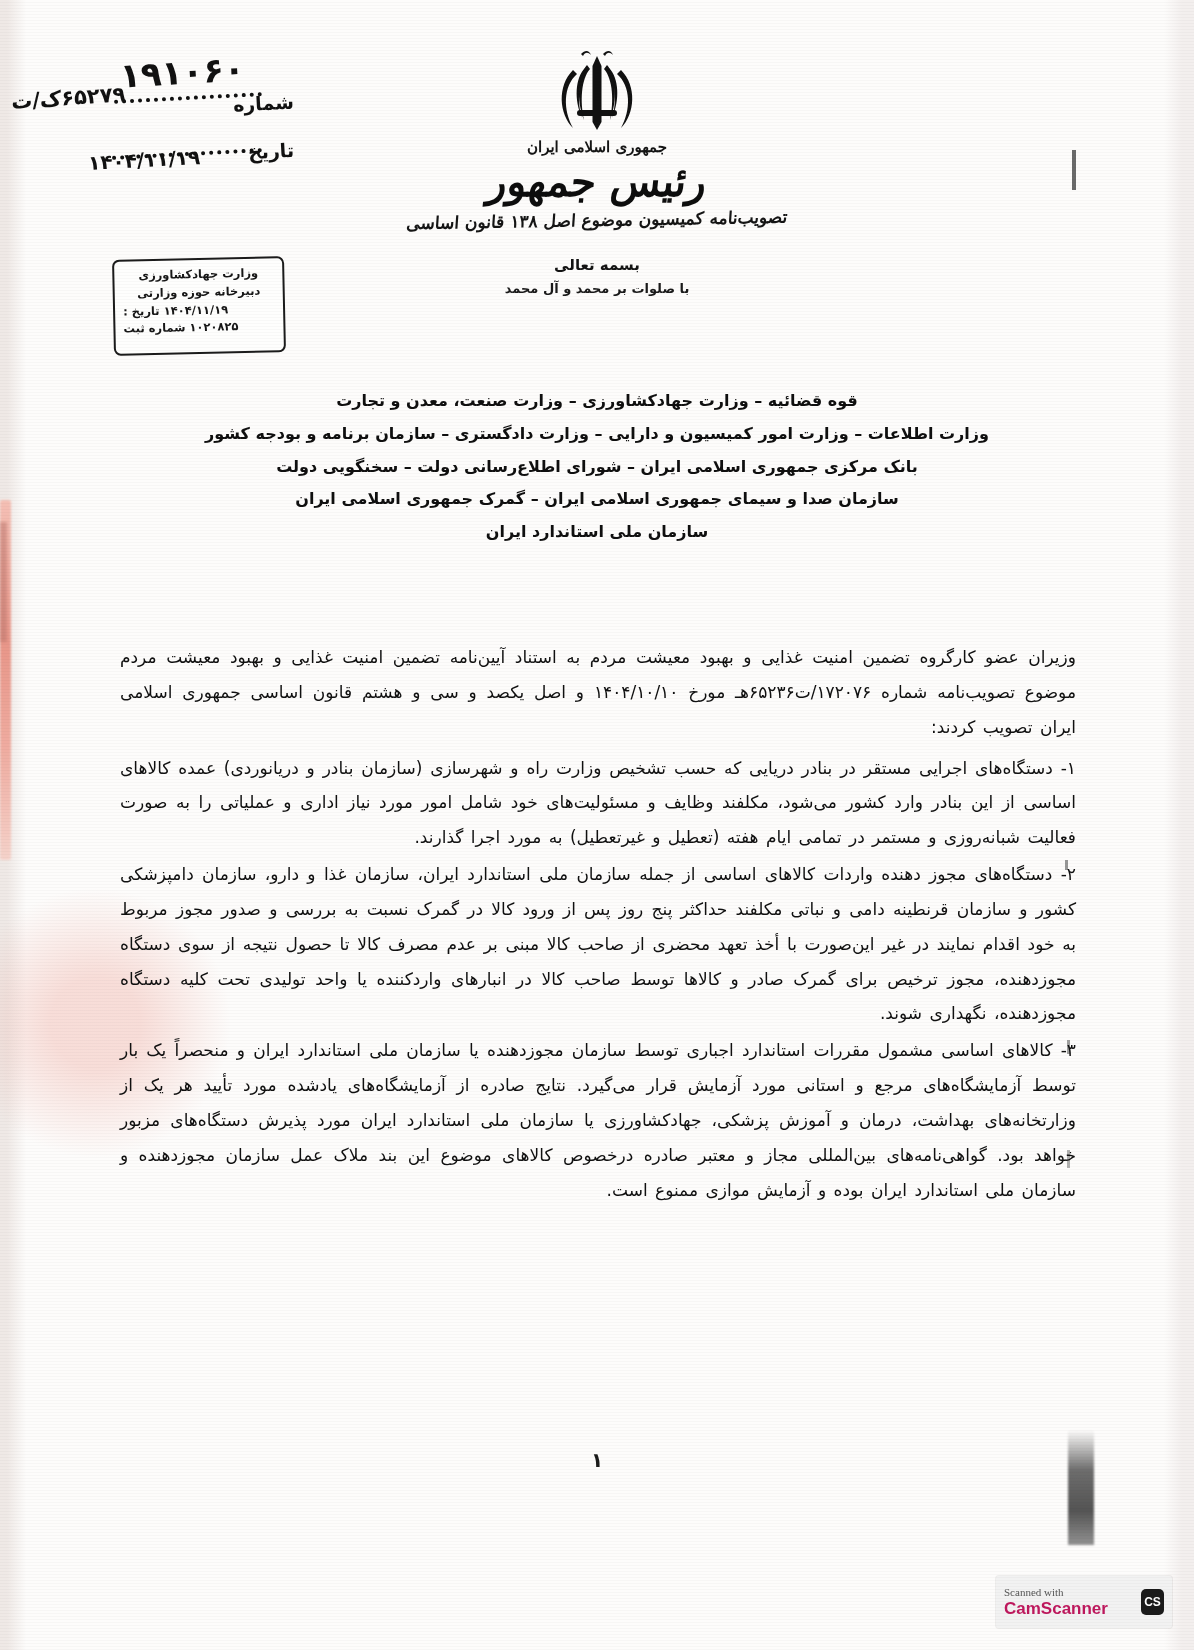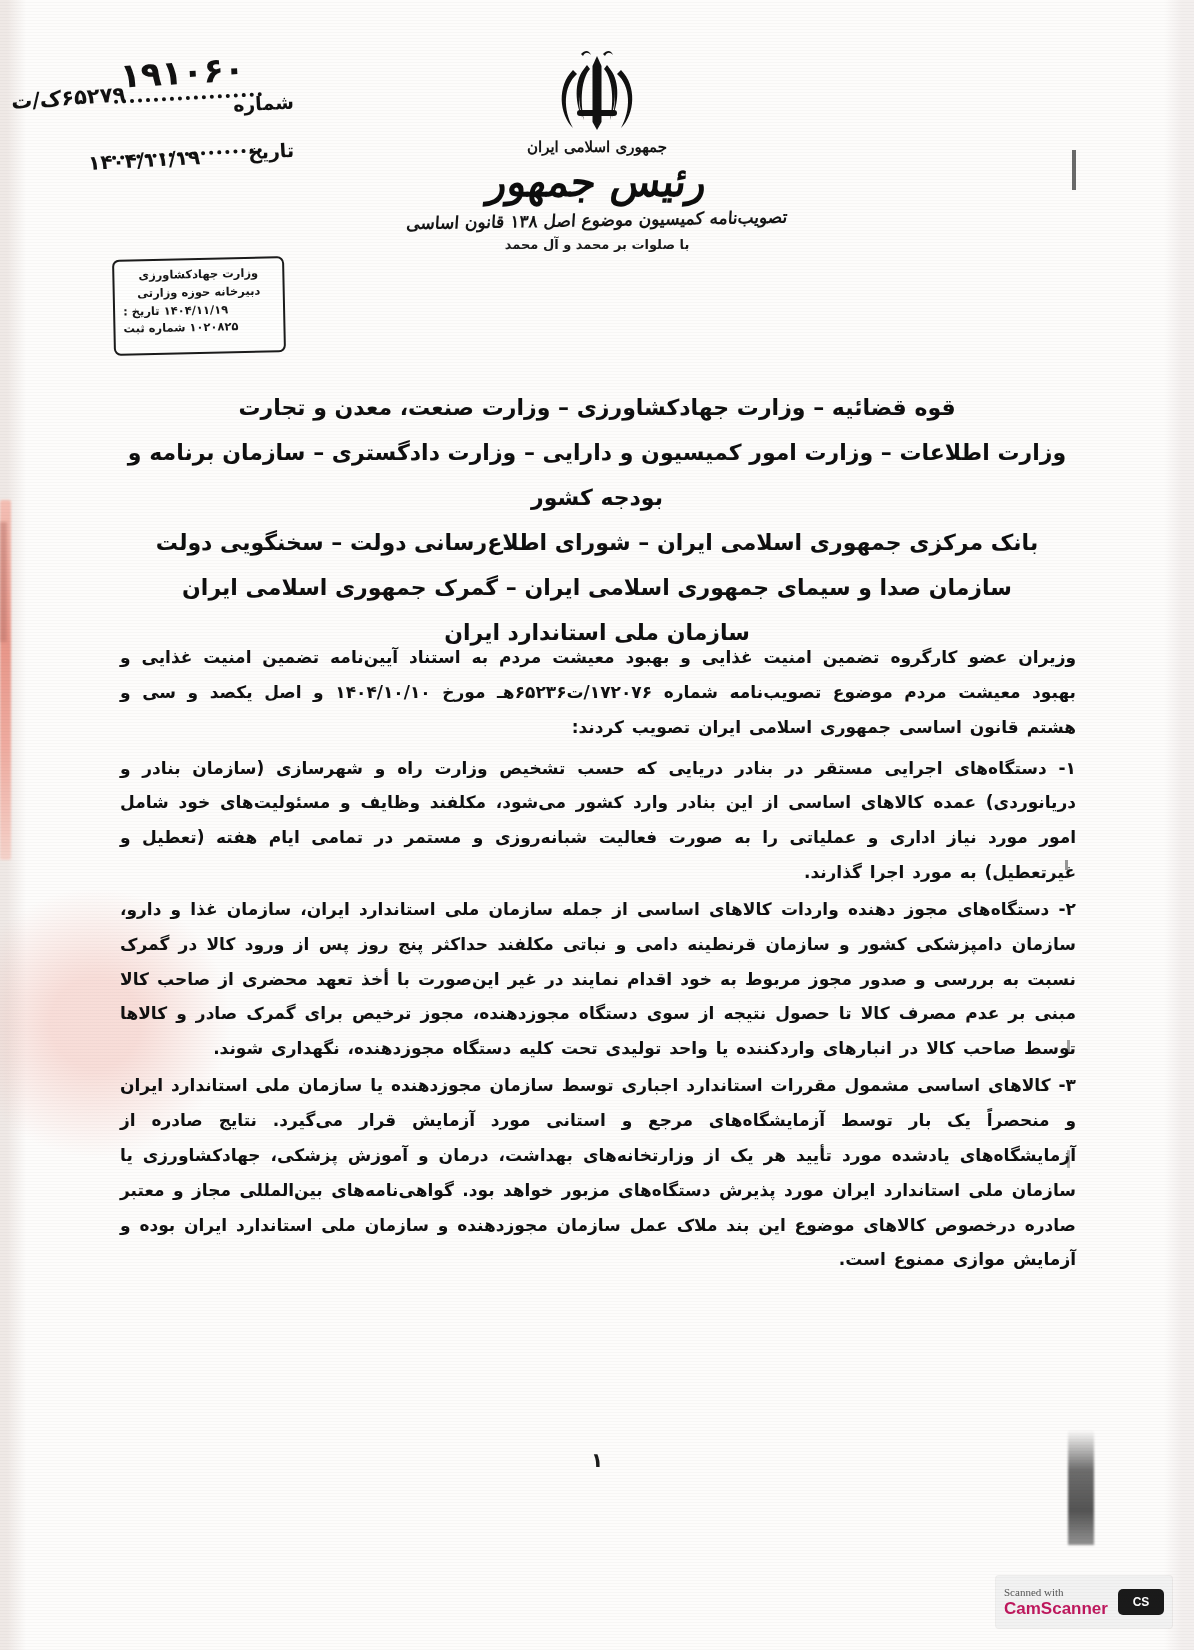--- a/index.html
+++ b/index.html
@@ -65,45 +65,45 @@
     font-family:"DejaVu Serif","Liberation Serif",serif;transform:skewX(-5deg) rotate(-1deg);}
   .hdr-basmala{text-align:center;font-size:15px;font-weight:700;color:#131313;margin-top:26px;}
   .hdr-salawat{text-align:center;font-size:13px;font-weight:600;color:#1a1a1a;margin-top:7px;}
 
   
   .recipients{
     position:absolute;left:96px;right:96px;top:385px;
     text-align:center;
   }
   .recipients .r-line{
-    font-size:22px;font-weight:700;color:#0f0f0f;line-height:2.05;
+    font-size:16px;font-weight:700;color:#0f0f0f;line-height:2.05;
     letter-spacing:-.2px;
   }
 
   
   .body-text{
     position:absolute;left:120px;right:118px;top:640px;
     text-align:justify;text-align-last:right;
-    font-size:17px;line-height:2.05;color:#101010;font-weight:700;
+    font-size:17px;line-height:2.05;color:#101010;font-weight:400;
     letter-spacing:-.1px;
     word-spacing:2px;
   }
   .body-text p{margin:0 0 2px 0;text-align:justify;}
   .body-text p.intro{margin-bottom:6px;}
   .pagenum{position:absolute;left:0;right:0;top:1448px;text-align:center;font-size:20px;font-weight:600;color:#1b1b1b;}
 
   
   .cam{
     position:absolute;right:22px;bottom:22px;width:176px;height:52px;
     background:#f2f2f2;border-radius:3px;display:flex;align-items:center;
     box-shadow:0 0 0 1px rgba(0,0,0,.06);
     padding:0 8px;box-sizing:border-box;gap:7px;
   }
   .cam-logo{
-    width:46px;height:26px;border-radius:5px;background:#1a1a1a;color:#fff;
+    width:23px;height:26px;border-radius:5px;background:#1a1a1a;color:#fff;
     display:flex;align-items:center;justify-content:center;
     font-size:12px;font-weight:700;font-family:"Liberation Sans",sans-serif;
     flex:0 0 auto;
   }
   .cam-txt{display:flex;flex-direction:column;justify-content:center;direction:ltr;flex:1;}
   .cam-scanned{font-size:11px;color:#555;font-family:Liberation Serif, serif;line-height:1.2;margin-bottom:1px;}
   .cam-name{font-size:17px;color:#be185d;font-family:"Liberation Sans",sans-serif;font-weight:600;line-height:1.1;}
   .noise{position:absolute;inset:0;pointer-events:none;opacity:.05;
     background-image:repeating-linear-gradient(0deg,rgba(0,0,0,.5) 0 1px,rgba(0,0,0,0) 1px 3px);}
 </style>
@@ -163,20 +163,21 @@
           <path d="M70 22 C86 38 84 66 70 80 C80 62 80 38 66 26 Z"></path>
 
           <path d="M30 6 C34 2 38 2 40 7 C37 4 34 4 32 8 Z"></path>
           <path d="M52 6 C56 2 60 2 62 7 C59 4 56 4 54 8 Z"></path>
         </g>
       </svg>
     </span>
     <div class="hdr-country">جمهوری اسلامی ایران</div>
     <div class="hdr-president">رئیس جمهور</div>
     <div class="hdr-commission">تصویب‌نامه کمیسیون موضوع اصل ۱۳۸ قانون اساسی</div>
+    <div class="hdr-basmala">بسمه تعالی</div>
     <div class="hdr-salawat">با صلوات بر محمد و آل محمد</div>
   </div>
 
   <div class="recipients">
     <div class="r-line">قوه قضائیه – وزارت جهادکشاورزی – وزارت صنعت، معدن و تجارت</div>
     <div class="r-line">وزارت اطلاعات – وزارت امور کمیسیون و دارایی – وزارت دادگستری – سازمان برنامه و بودجه کشور</div>
     <div class="r-line">بانک مرکزی جمهوری اسلامی ایران – شورای اطلاع‌رسانی دولت – سخنگویی دولت</div>
     <div class="r-line">سازمان صدا و سیمای جمهوری اسلامی ایران – گمرک جمهوری اسلامی ایران</div>
     <div class="r-line">سازمان ملی استاندارد ایران</div>
   </div>

